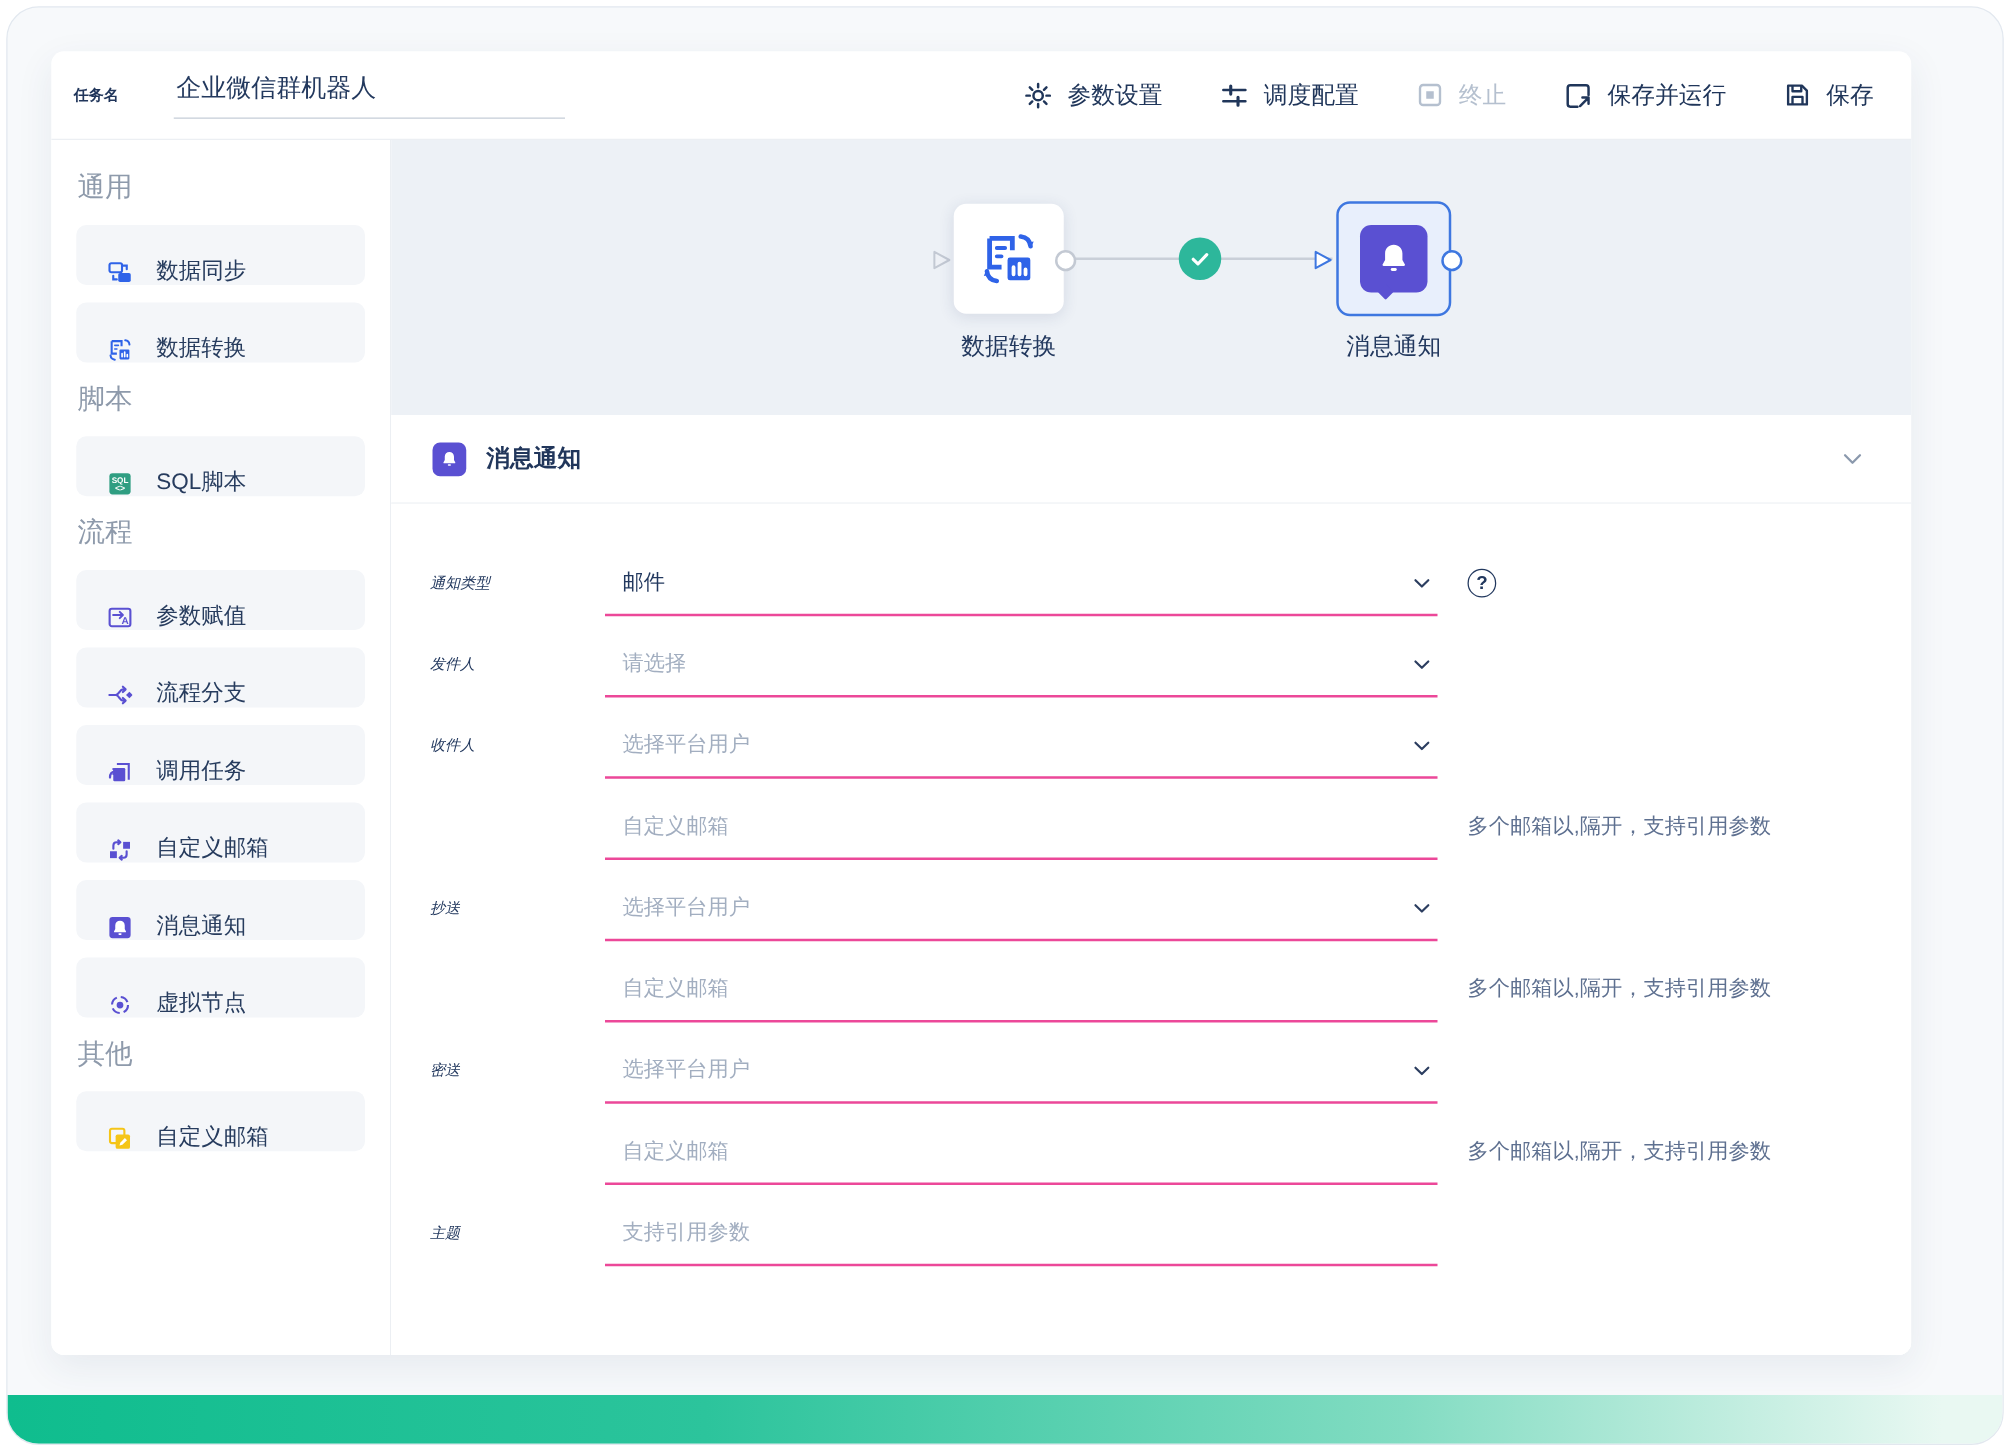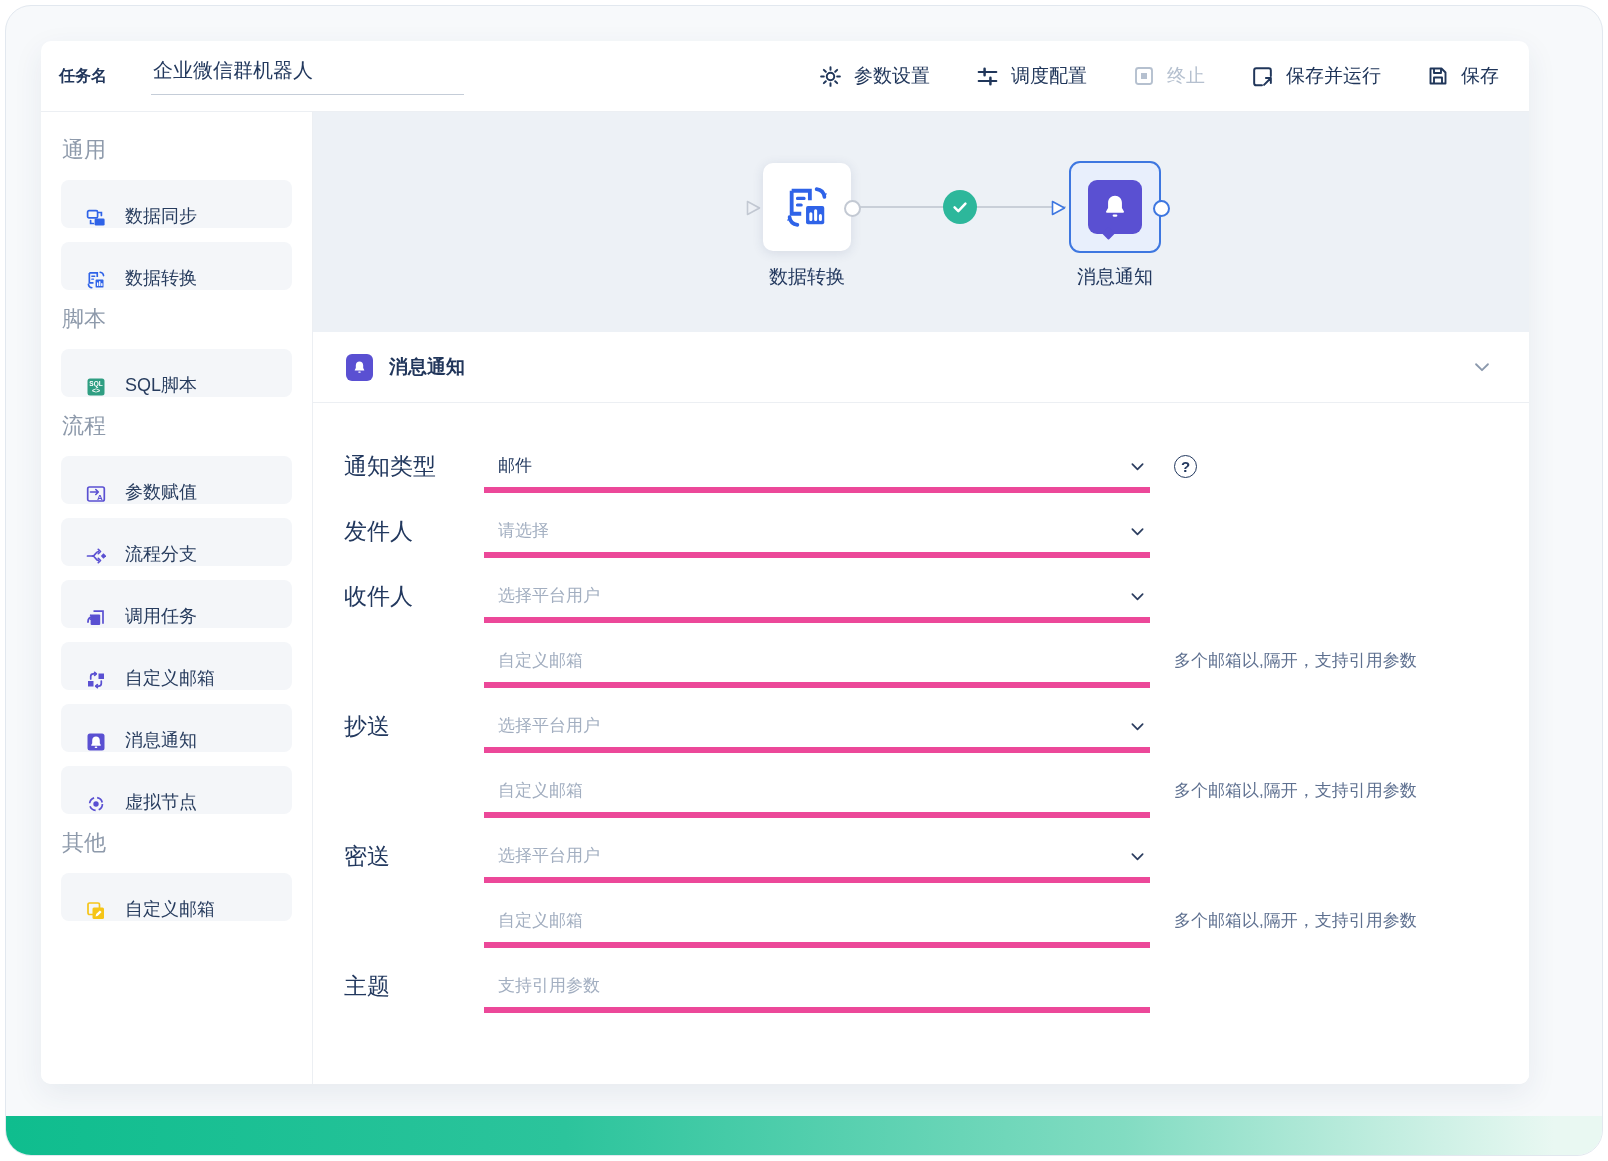--- a/index.html
+++ b/index.html
@@ -6,21 +6,21 @@
   body{width:1608px;height:1161px;position:relative;background:#fff;
        font-family:"Liberation Sans","DejaVu Sans",sans-serif;overflow:hidden;}
   .frame{position:absolute;inset:5px;border:1px solid #e2e8ef;border-radius:26px;
          background:#f7f9fb;overflow:hidden;}
   .card{position:absolute;left:35px;top:35px;width:1488px;height:1043px;background:#fff;
         border-radius:10px;box-shadow:0 10px 30px rgba(40,60,100,.08);
         display:flex;flex-direction:column;overflow:hidden;}
   
   .topbar{flex:0 0 70px;display:flex;align-items:center;padding:0 30px 0 18px;
           border-bottom:1px solid #eceff3;}
-  .task-label{font-size:16px;font-weight:700;color:#21365b;margin-right:44px;white-space:nowrap;}
+  .task-label{font-size:12px;font-weight:700;color:#21365b;margin-right:44px;white-space:nowrap;}
   .task-input{width:311px;font-size:20px;color:#23395e;border-bottom:1px solid #c5cdd8;
               padding:0 0 10px 2px;white-space:nowrap;}
   .toolbar{margin-left:auto;display:flex;align-items:center;gap:45px;}
   .tbtn{display:flex;align-items:center;gap:11px;font-size:19px;font-weight:500;
         color:#20365a;cursor:pointer;white-space:nowrap;}
   .tbtn.disabled{color:#b5c0cf;cursor:default;}
   .tbtn .ticon{display:flex;}
   
   .workarea{flex:1;display:flex;min-height:0;}
   .sidebar{flex:0 0 272px;box-sizing:border-box;border-right:1px solid #eceff3;
@@ -52,23 +52,23 @@
   
   .panel-head{flex:0 0 70px;display:flex;align-items:center;padding:0 36px 0 33px;
               border-bottom:1px solid #eceff3;background:#fff;}
   .panel-bell{width:27px;height:27px;border-radius:6px;background:#5a50d2;flex:0 0 27px;
               display:flex;align-items:center;justify-content:center;margin-right:16px;}
   .panel-title{font-size:19px;font-weight:700;color:#21365b;}
   .panel-chev{margin-left:auto;color:#8b99ad;display:flex;cursor:pointer;}
   
   .form{flex:1;padding:52px 0 0 31px;background:#fff;}
   .frow{display:flex;align-items:flex-start;}
-  .flabel{flex:0 0 140px;font-size:23px;color:#22385e;line-height:22px;}
+  .flabel{flex:0 0 140px;font-size:12px;color:#22385e;line-height:22px;font-style:italic;}
   .ffield{flex:0 0 666px;box-sizing:border-box;height:38px;margin-bottom:27px;
-          border-bottom:6px solid #ec4899;padding-left:14px;position:relative;
+          border-bottom:2px solid #ec4899;padding-left:14px;position:relative;
           font-size:17px;line-height:22px;cursor:text;}
   .ffield.sel{cursor:pointer;}
   .ph{color:#a2aec0;margin-top:32px;}.val{color:#22385e;}
   .fchev{position:absolute;right:3px;top:2px;color:#2c3e60;display:flex;}
   .fside{margin-left:24px;display:flex;align-items:flex-start;}
   .hint{font-size:17px;color:#5e7090;line-height:22px;white-space:nowrap;}
   .help{width:23px;height:23px;box-sizing:border-box;border-radius:50%;border:1.6px solid #22385e;
         color:#22385e;font-size:15px;font-weight:700;display:flex;align-items:center;
         justify-content:center;cursor:pointer;margin-top:0;}
   

